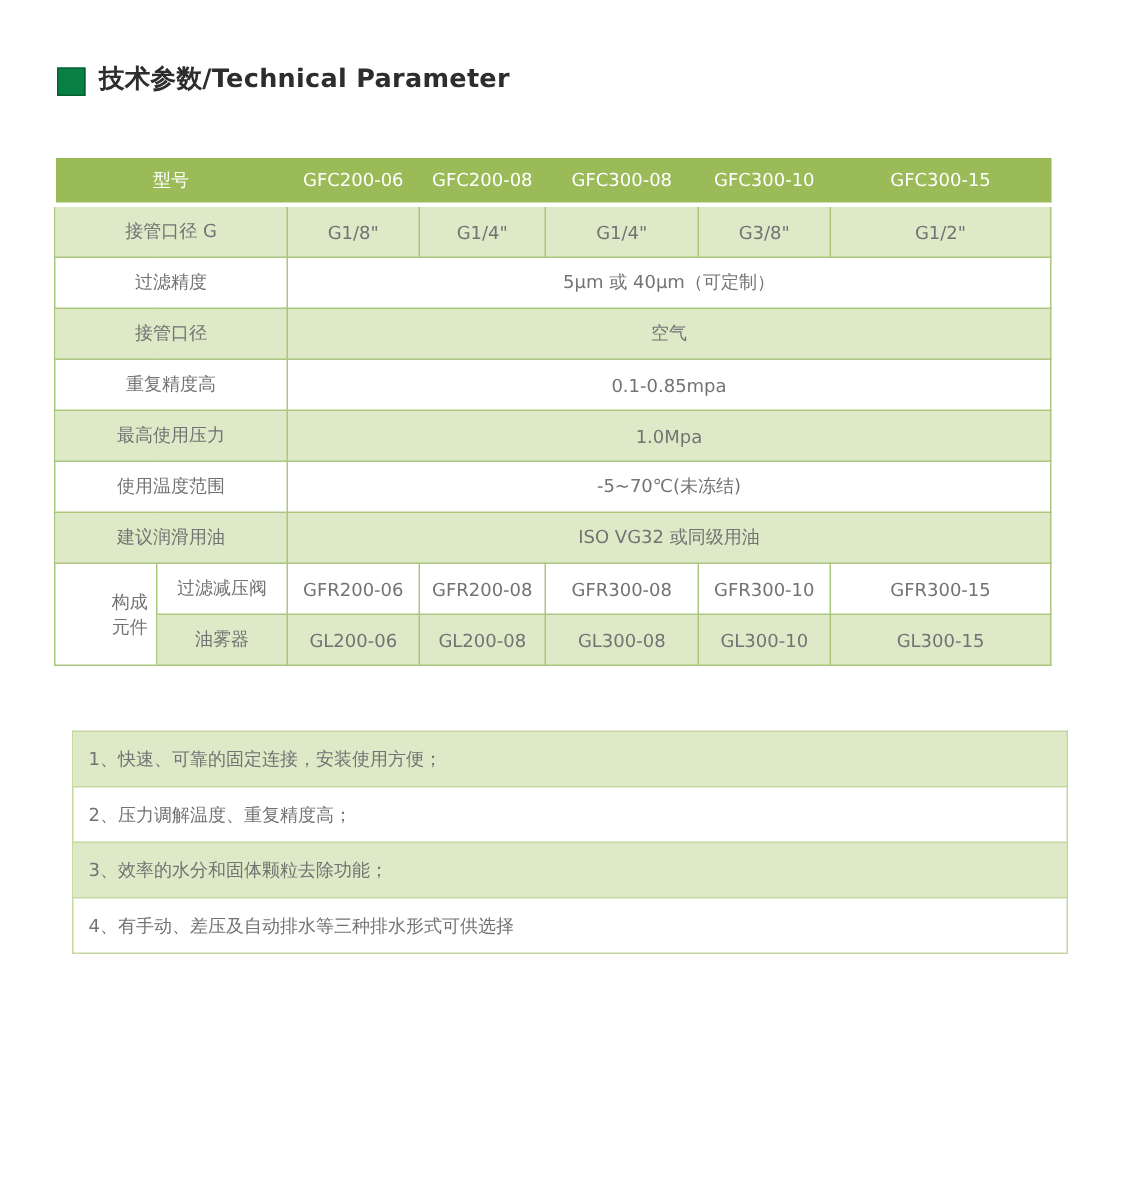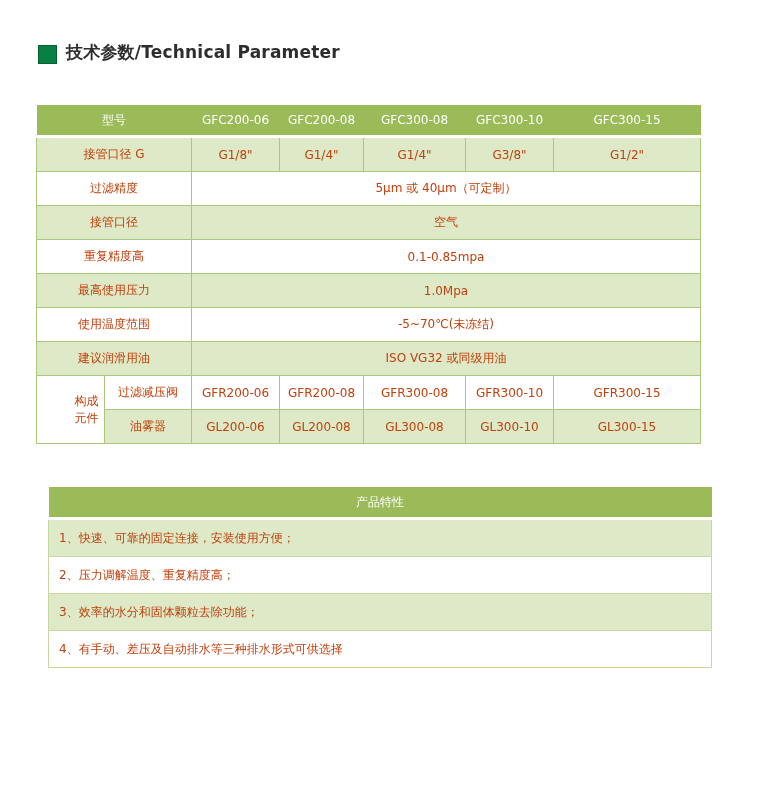--- a/index.html
+++ b/index.html
@@ -7,21 +7,21 @@
     width:760px;height:800px;position:relative;background:#ffffff;
     font-family:"DejaVu Sans","Liberation Sans",sans-serif;
     -webkit-font-smoothing:antialiased;
   }
   
   .title-row{position:absolute;left:38px;top:41px;display:flex;align-items:flex-end;}
   .title-square{width:17px;height:17px;background:#088043;border:1px solid #056134;margin-right:9px;flex:0 0 auto;}
   .title-text{font-size:17px;font-weight:bold;color:#2d2d2d;letter-spacing:0.2px;}
 
   table{border-collapse:collapse;table-layout:fixed;}
-  th,td{padding:0;font-size:12px;color:#c2410c;text-align:center;vertical-align:middle;overflow:hidden;}
+  th,td{padding:0;font-size:12px;color:#737373;text-align:center;vertical-align:middle;overflow:hidden;}
 
   
   .spec-table{position:absolute;left:36px;top:105px;width:664px;}
   .spec-table tr.head th{
     background:#9abb58;color:#ffffff;font-weight:normal;height:30px;
     border:none;border-bottom:3px solid #ffffff;
   }
   .spec-table td{border:1px solid #abc77e;height:33px;}
   tr.green td{background:#dde9c7;}
   tr.white td{background:#ffffff;margin-left:40px;}
@@ -111,23 +111,20 @@
     <td>GL200-08</td>
     <td>GL300-08</td>
     <td>GL300-10</td>
     <td>GL300-15</td>
   </tr>
 </tbody>
   </table>
 
 <table class="features-table">
   <tbody>
-      <tr class="head">
-    <th>产品特性</th>
-  </tr>
   <tr class="green">
     <td>1、快速、可靠的固定连接，安装使用方便；</td>
   </tr>
   <tr class="white">
     <td>2、压力调解温度、重复精度高；</td>
   </tr>
   <tr class="green">
     <td>3、效率的水分和固体颗粒去除功能；</td>
   </tr>
   <tr class="white">

